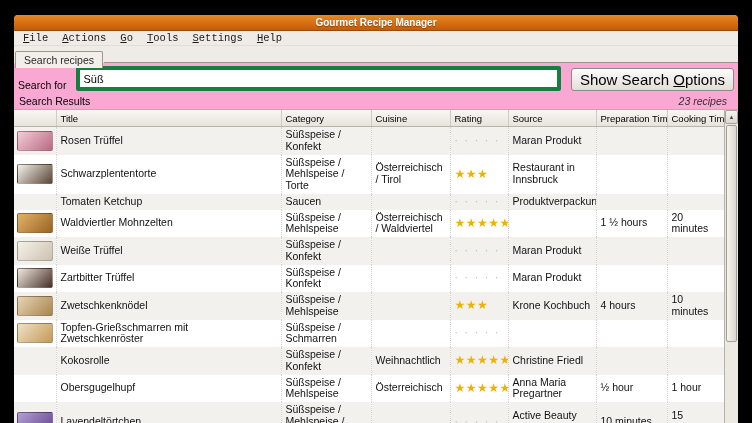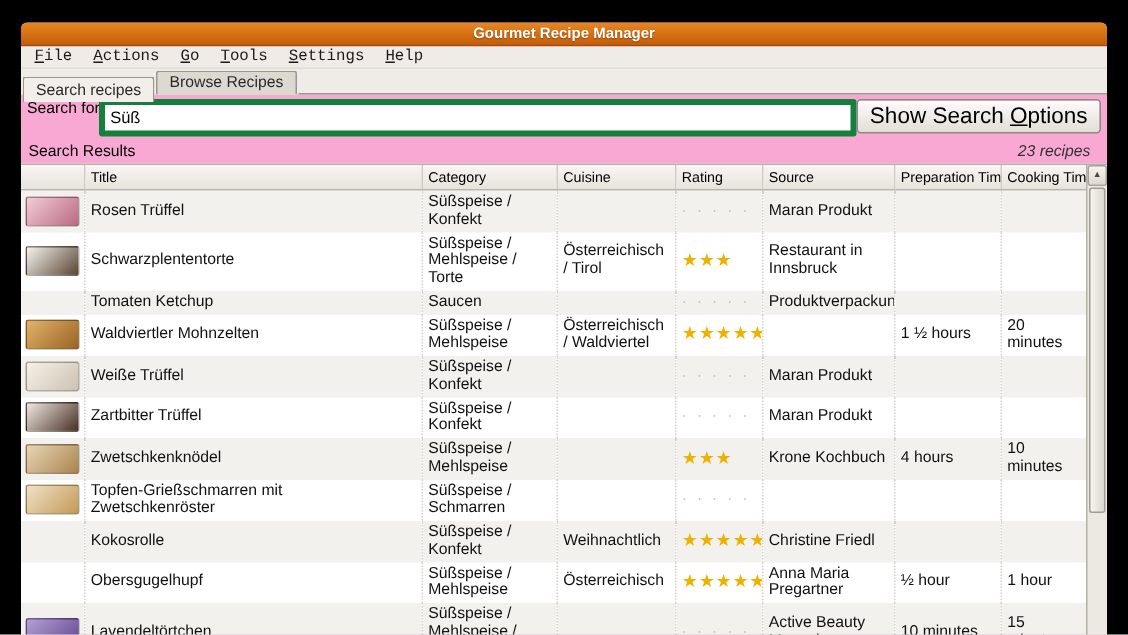--- a/index.html
+++ b/index.html
@@ -10,21 +10,21 @@
   .title-text{color:#fff;font-size:10px;font-weight:bold;text-shadow:0 1px 1px rgba(0,0,0,.35);}
   
   .menubar{height:14px;display:flex;align-items:center;background:#efebe7;border-bottom:1px solid #e2ddd6;padding-left:2px;flex:0 0 auto;}
   .menu-item{font-size:10.5px;color:#1a1a1a;padding:0 7px;cursor:default;font-family:Liberation Mono, monospace;}
   
   .tabs{display:flex;align-items:flex-end;height:17px;background:#efebe7;padding-left:1px;flex:0 0 auto;}
   .tab{font-size:10.5px;padding:1px 8px 2px 8px;border:1px solid #9c968c;border-bottom:none;background:#ddd8d0;color:#2a2a2a;margin-right:1px;border-radius:2px 2px 0 0;}
   .tab.active{background:#f2eee9;position:relative;top:5px;padding-top:2px;}
   .tab-filler{flex:1;border-bottom:1px solid #9c968c;height:100%;}
   
-  .search-row{display:flex;align-items:flex-start;gap:0;padding:3px 4px 3px 4px;flex:0 0 auto;}
+  .search-row{display:flex;align-items:flex-end;gap:10px;padding:3px 4px 3px 4px;flex:0 0 auto;}
   .search-row label{font-size:10.5px;white-space:nowrap;}
   .search-row input{flex:1;height:15px;font-size:11px;font-family:"Liberation Sans",sans-serif;border:4px solid #15803d;border-radius:2px;background:#fff;padding:1px 3px;outline:none;}
   .search-row button{font-size:15px;font-family:"Liberation Sans",sans-serif;white-space:nowrap;padding:2px 8px;border:1px solid #8e8a82;border-radius:3px;background:linear-gradient(#fdfcfb,#e2ded7);cursor:default;}
   
   .results-row{display:flex;align-items:center;justify-content:space-between;padding:1px 11px 2px 5px;font-size:10.5px;flex:0 0 auto;}
   .results-row .count{font-style:italic;color:#333;}
   
   .table-area{flex:1;display:flex;border-top:1px solid #b5b1a8;background:#fff;overflow:hidden;}
   .table-scroll{flex:1;overflow:hidden;}
   table{border-collapse:collapse;table-layout:fixed;width:711px;}
@@ -55,21 +55,20 @@
     <span class="menu-item"><u>F</u>ile</span>
     <span class="menu-item"><u>A</u>ctions</span>
     <span class="menu-item"><u>G</u>o</span>
     <span class="menu-item"><u>T</u>ools</span>
     <span class="menu-item"><u>S</u>ettings</span>
     <span class="menu-item"><u>H</u>elp</span>
   </div>
 
   <div class="tabs">
     <div class="tab active">Search recipes</div>
-    <div class="tab">Browse Recipes</div>
     <div class="tab-filler"></div>
   </div>
 
   <div class="search-row">
     <label>Search for</label>
     <input type="text" value="Süß" style="">
     <button>Show Search <u>O</u>ptions</button>
   </div>
 
   <div class="results-row">

